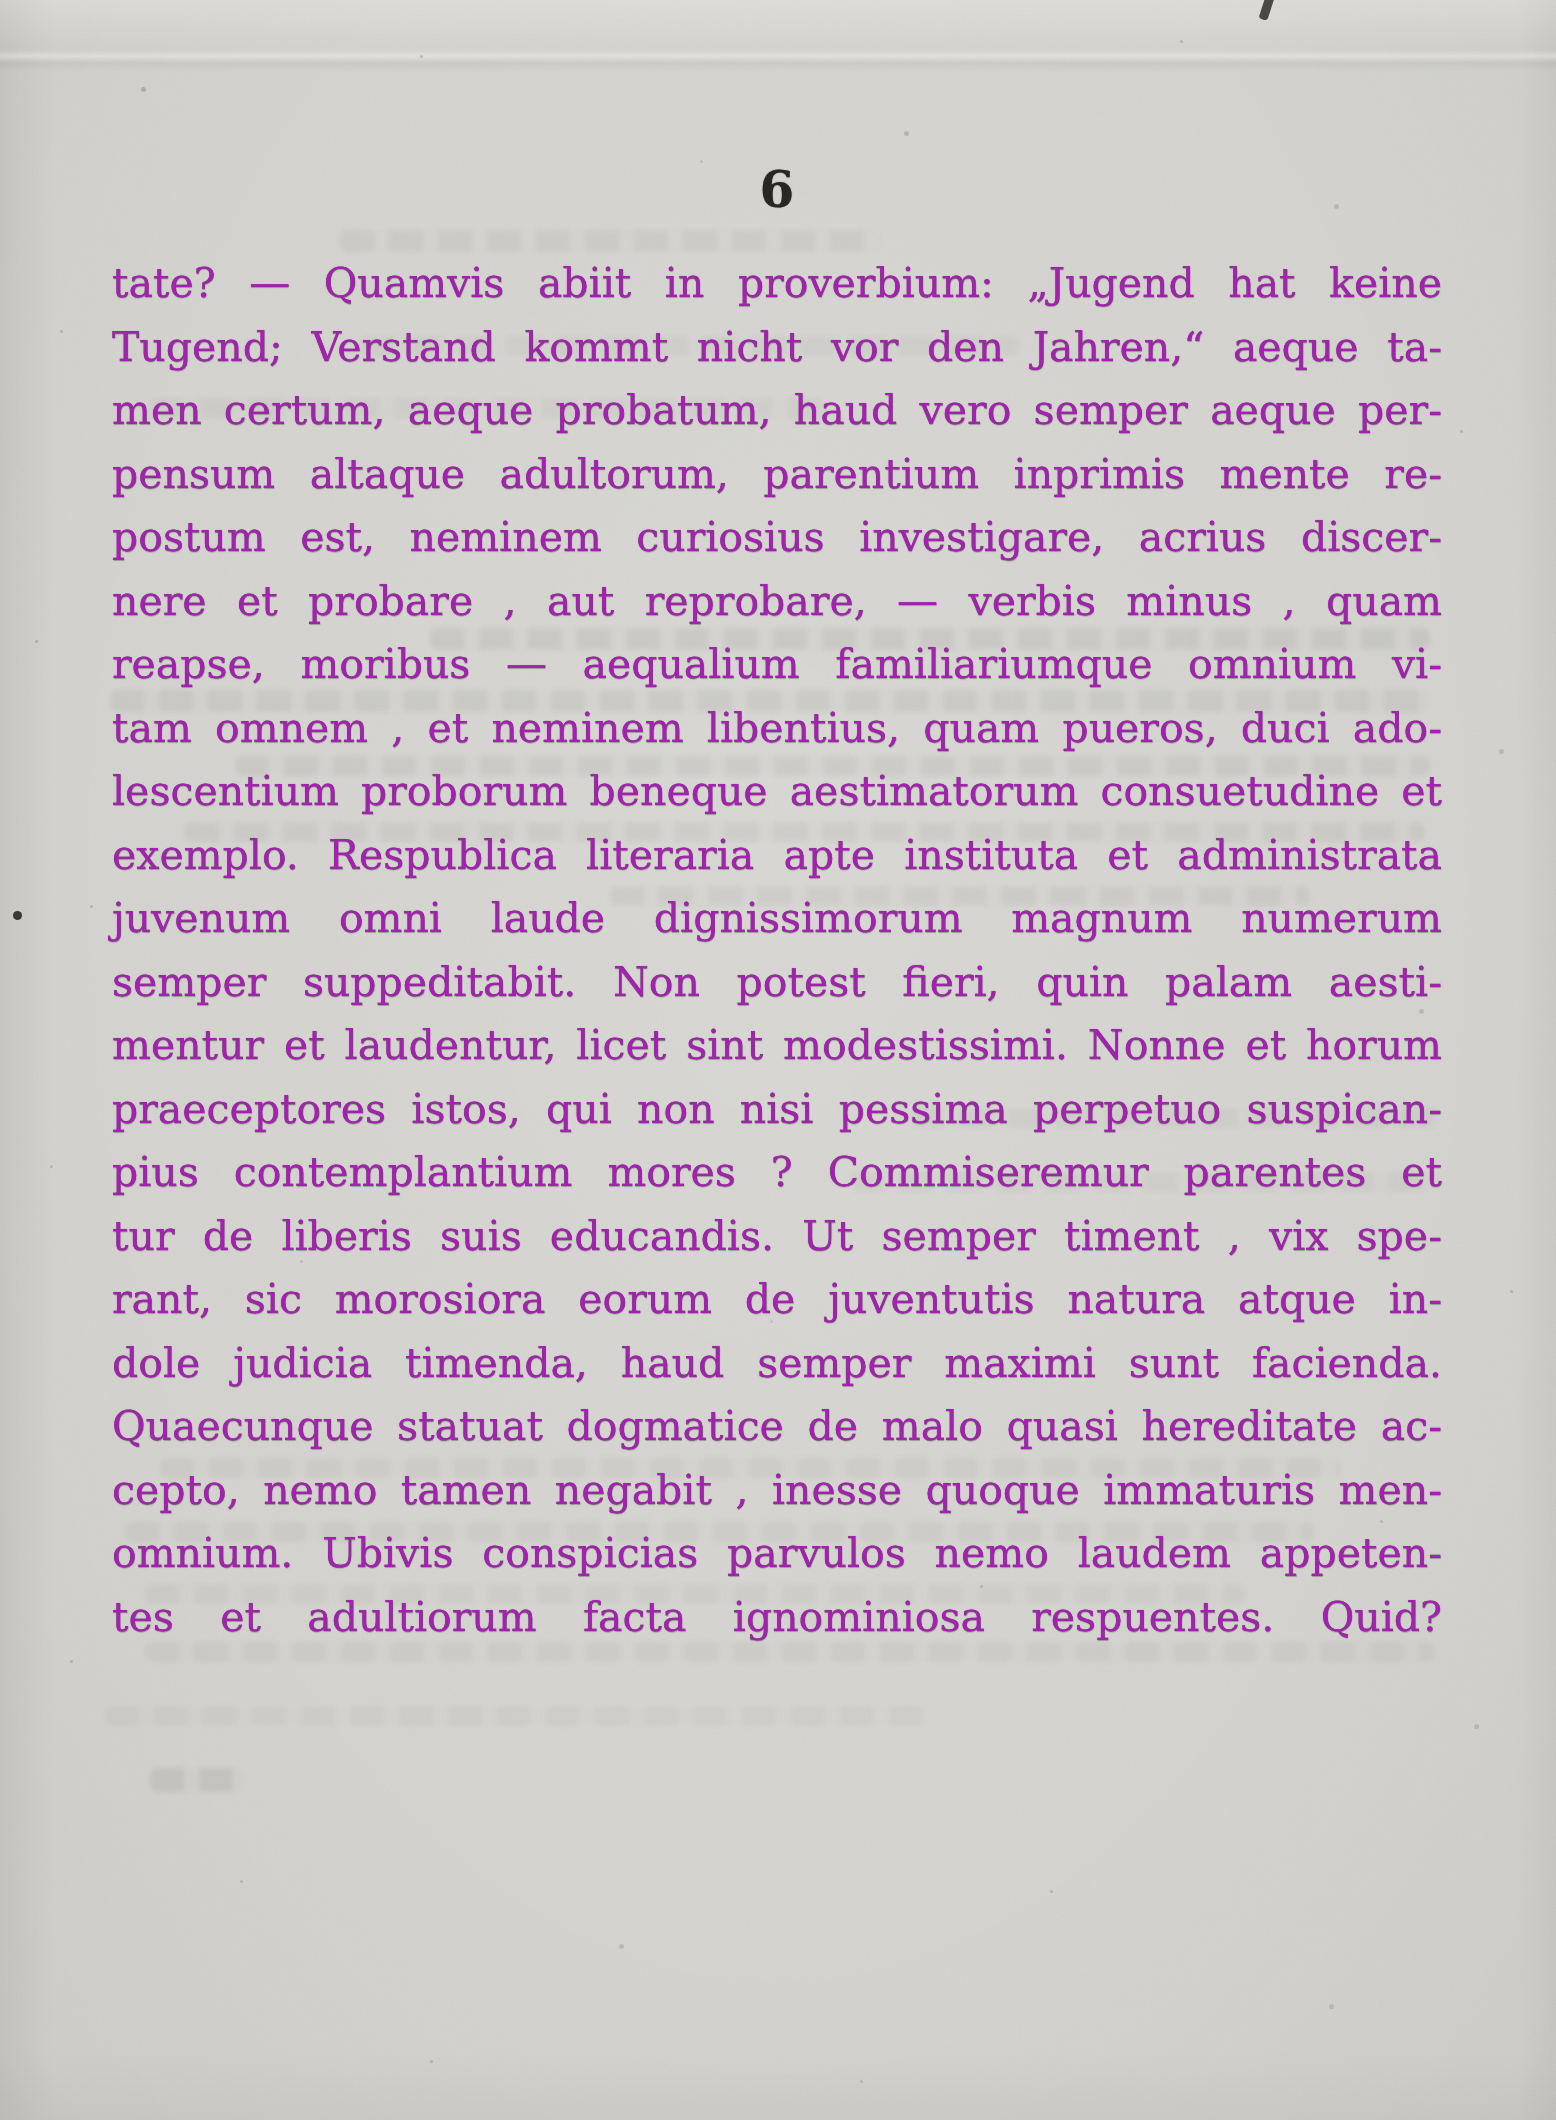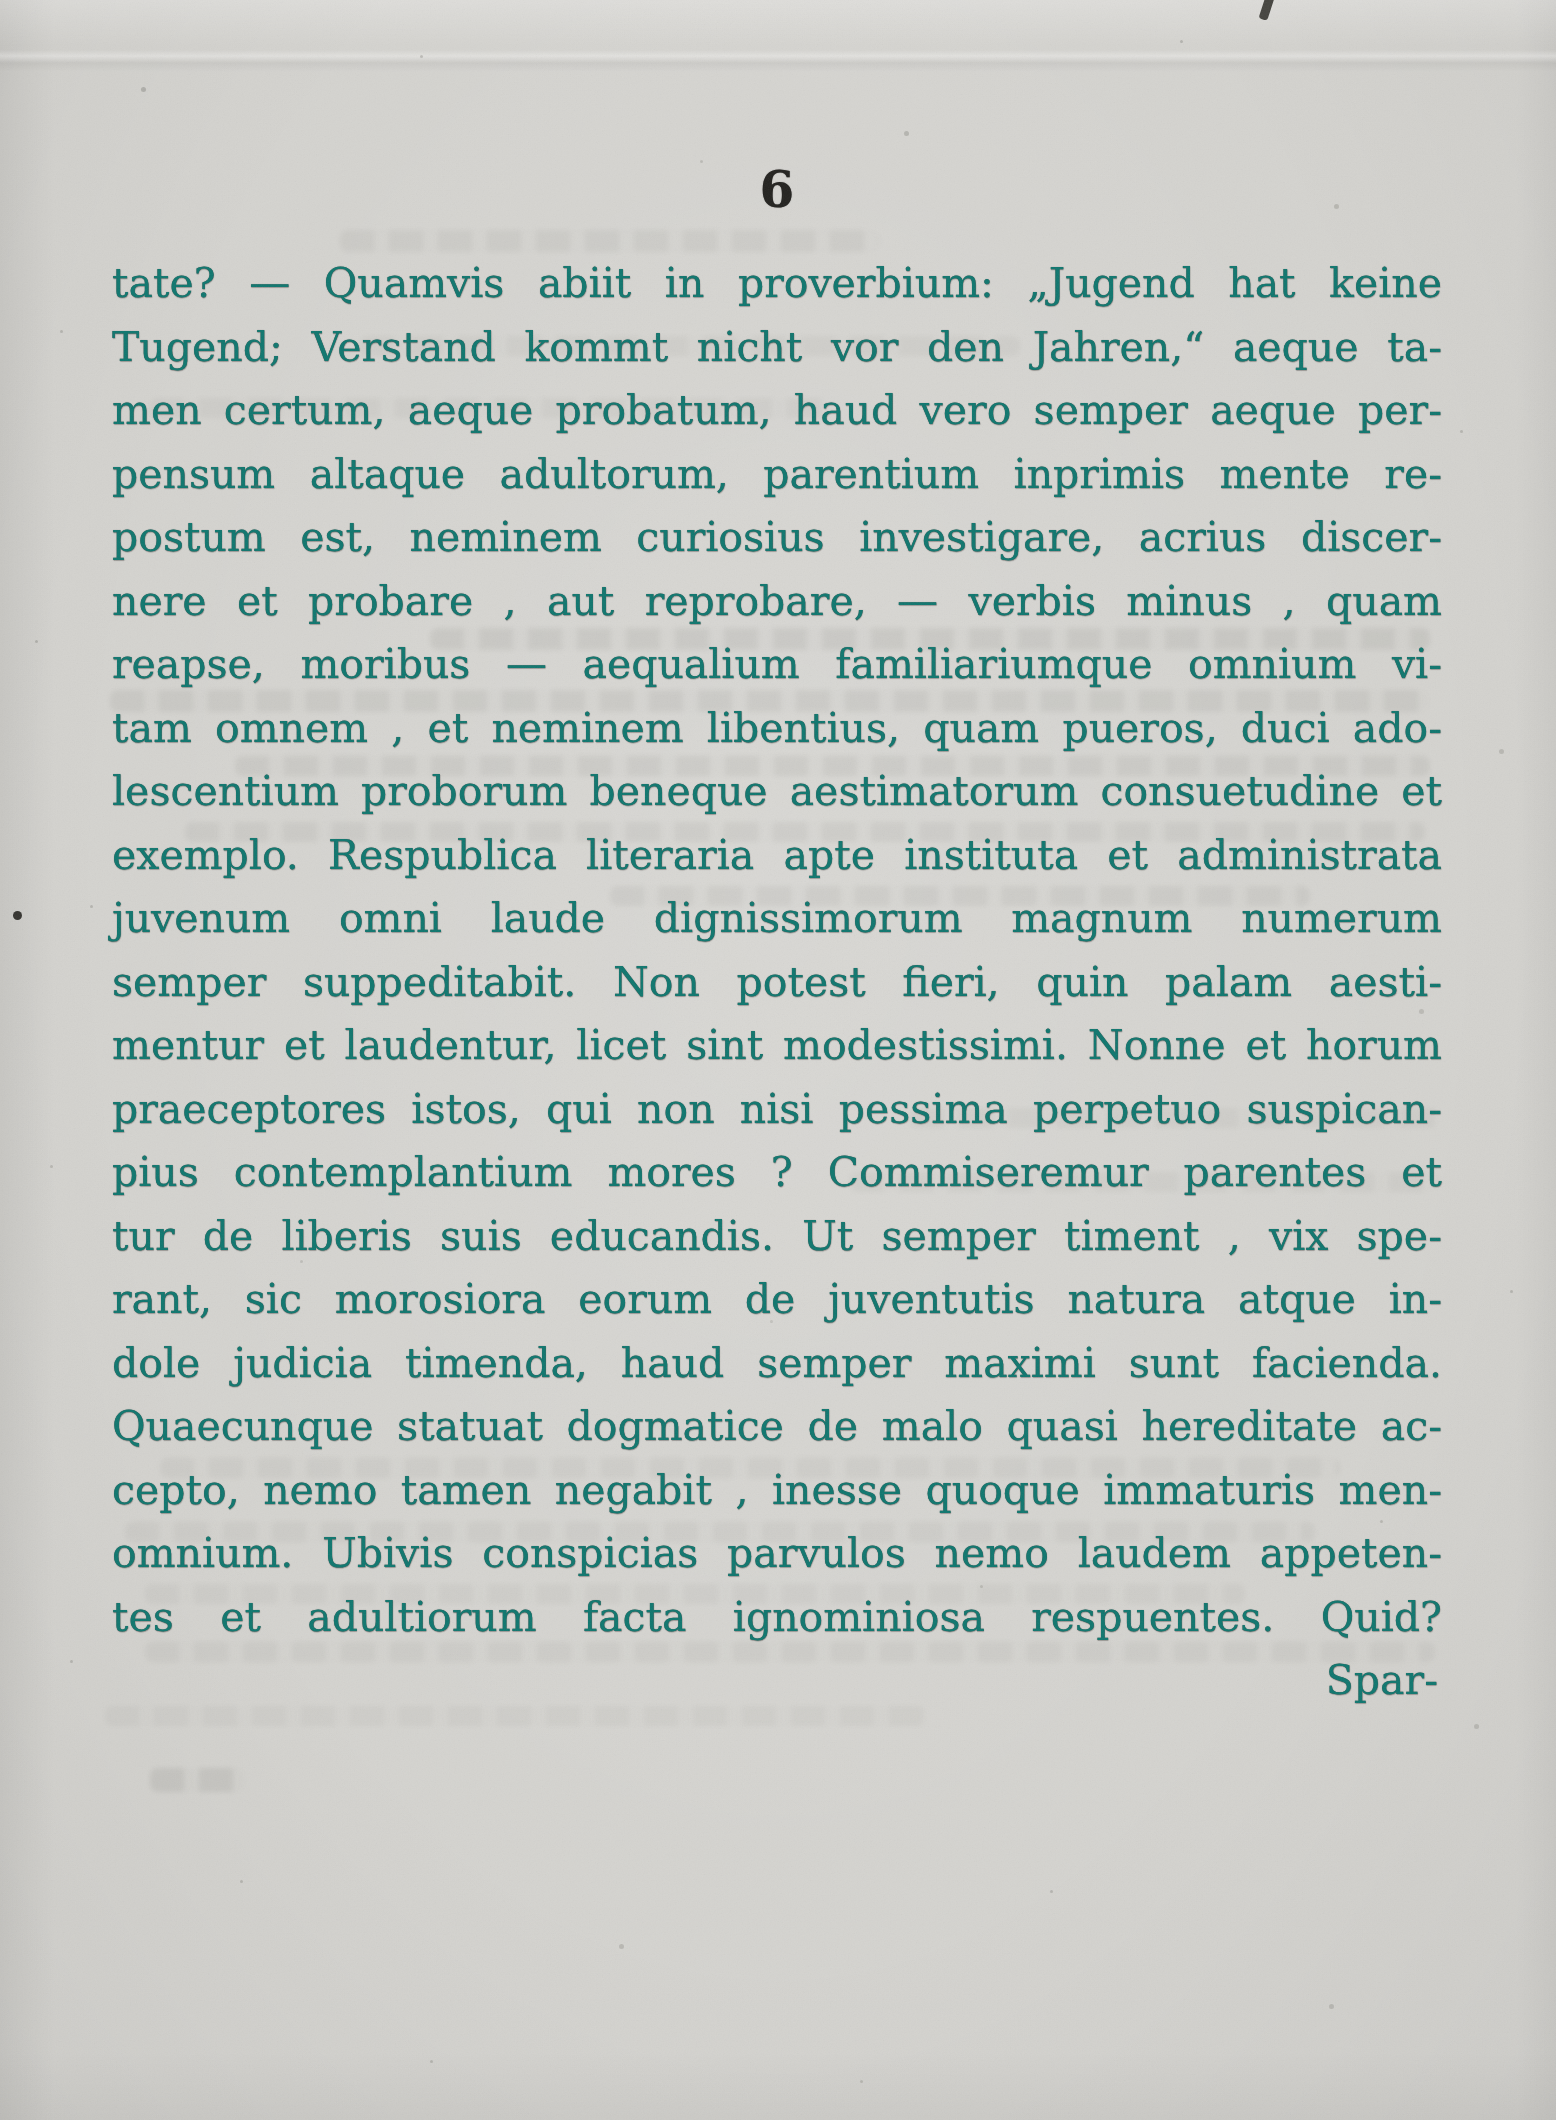--- a/index.html
+++ b/index.html
@@ -62,21 +62,21 @@
     position: absolute; left: 13px; top: 911px; width: 9px; height: 9px;
     background: #353430; border-radius: 50%; pointer-events: none;
   }
   .page-number {
     position: absolute; left: 112px; top: 160px; width: 1330px;
     text-align: center; font-size: 50px; font-weight: 700;
     color: #23221f; text-shadow: 0 0 1px rgba(35,34,31,0.6);
   }
   .text-block {
     position: absolute; left: 112px; top: 252px; width: 1330px;
-    font-size: 41px; line-height: 63.5px; color: #0f766e;
+    font-size: 41px; line-height: 63.5px; color: #a21caf;
     text-shadow: 0 0 0.7px rgba(43,41,37,0.75), 0.4px 0.5px 0.8px rgba(43,41,37,0.30);
   }
   .line {
     text-align: justify;
     text-align-last: justify;
     height: 63.5px;
   }
   .line .it { }
   .catchword {
     text-align: right;
@@ -130,21 +130,20 @@
       <div class="line"><span>mentur et laudentur, licet sint modestissimi. Nonne et </span><span class="it">horum</span></div>
       <div class="line"><span>praeceptores istos, qui non nisi pessima perpetuo suspican-</span></div>
       <div class="line"><span>pius contemplantium mores ? Commiseremur parentes et</span></div>
       <div class="line"><span>tur de liberis suis educandis. Ut semper timent , vix spe-</span></div>
       <div class="line"><span>rant, sic morosiora eorum de juventutis natura atque in-</span></div>
       <div class="line"><span>dole judicia timenda, haud semper maximi sunt facienda.</span></div>
       <div class="line"><span>Quaecunque statuat dogmatice de malo quasi hereditate ac-</span></div>
       <div class="line"><span>cepto, nemo tamen negabit , inesse quoque immaturis men-</span></div>
       <div class="line"><span>omnium. Ubivis conspicias parvulos nemo laudem appeten-</span></div>
       <div class="line"><span>tes et adultiorum facta ignominiosa respuentes. Quid?</span></div>
-      <div class="catchword">Spar-</div>
     </div>
 
   <div class="specks"></div>
 
   <svg class="grain" width="1556" height="2120" xmlns="http://www.w3.org/2000/svg">
     <filter id="paperNoise">
       <feTurbulence type="fractalNoise" baseFrequency="0.85" numOctaves="2" seed="11" stitchTiles="stitch"></feTurbulence>
       <feColorMatrix type="saturate" values="0"></feColorMatrix>
       <feComponentTransfer>
         <feFuncA type="linear" slope="0.14" intercept="0"></feFuncA>

